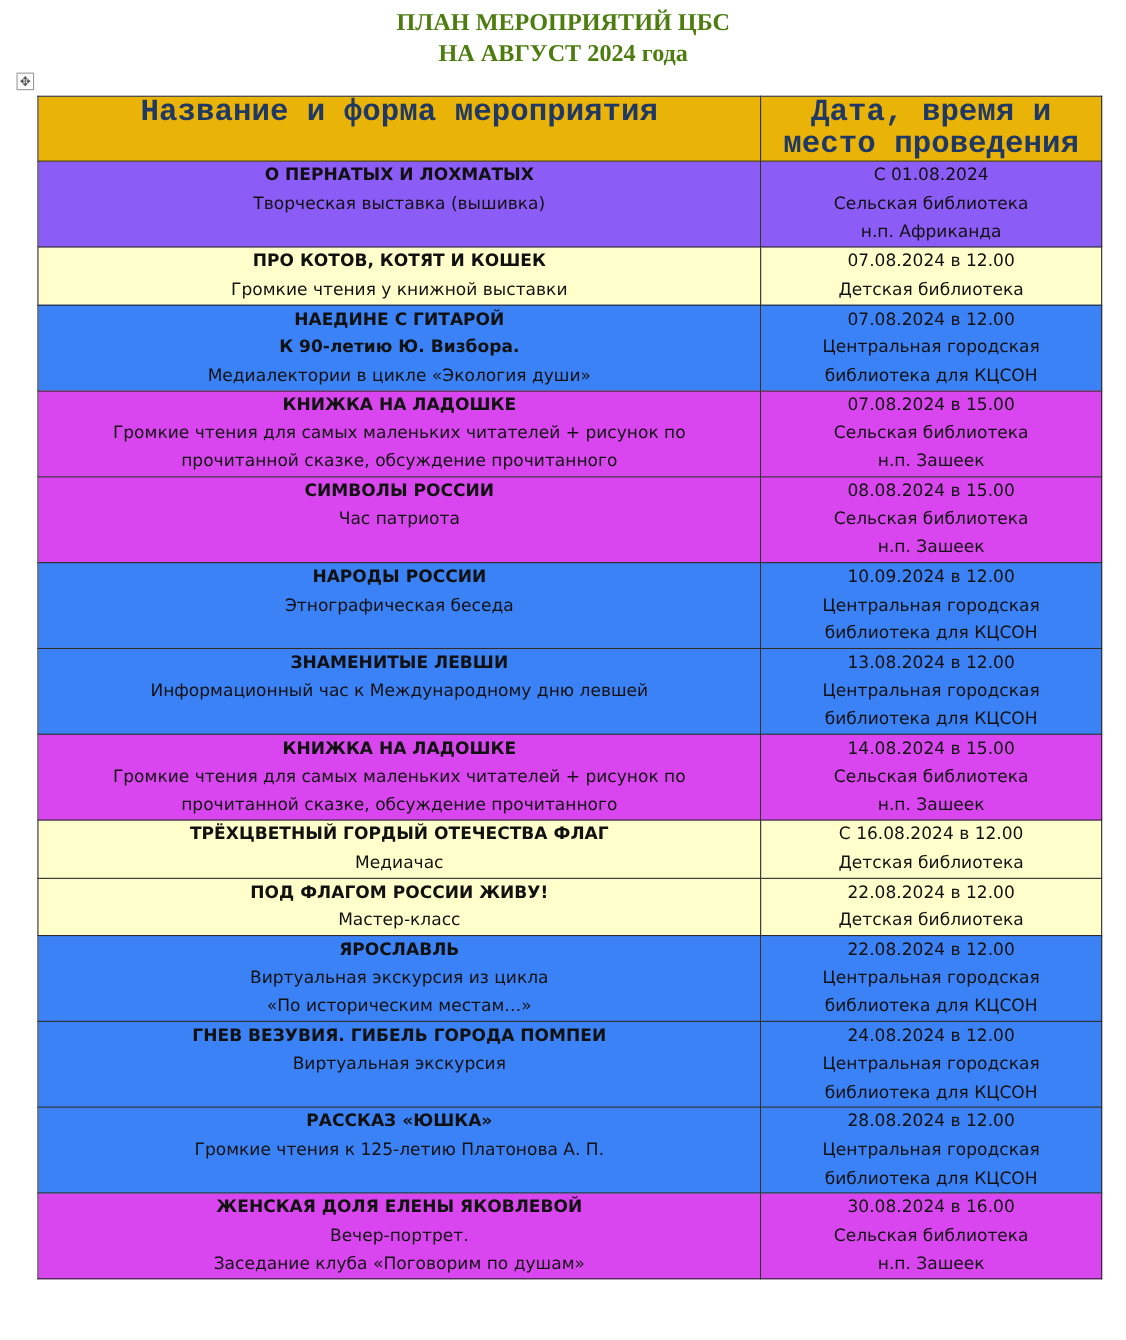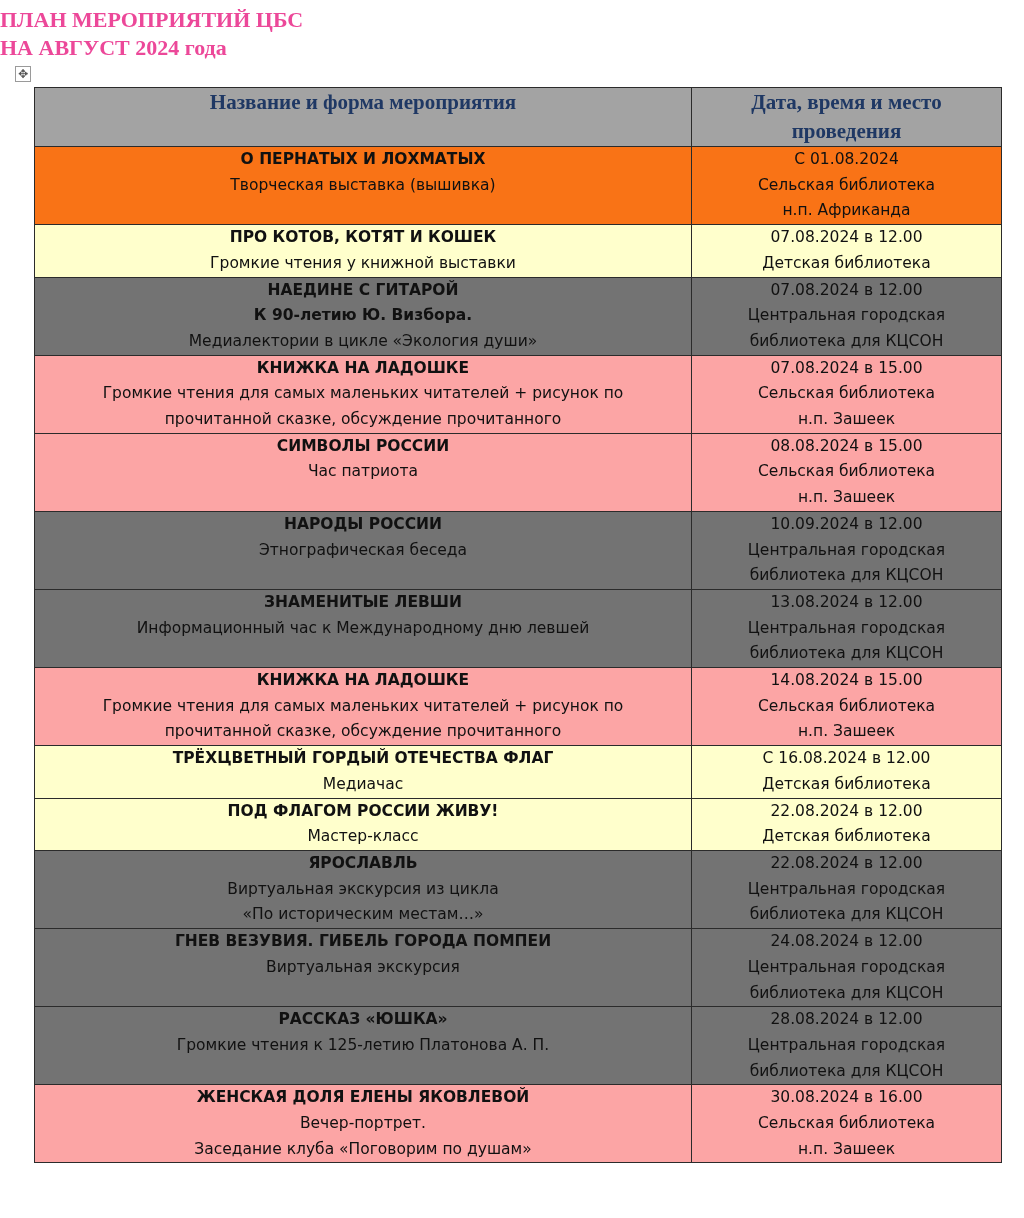--- a/index.html
+++ b/index.html
@@ -1,48 +1,48 @@
 <!DOCTYPE html>
 <html><head>
 <meta charset="utf-8">
 <style>
   html, body { margin: 0; padding: 0; background: #ffffff; }
   body { width: 1024px; height: 1218px; position: relative; overflow: hidden; }
   .title {
-    position: absolute; left: 0; top: 6px; width: 1024px; text-align: left;
-    font-family: "Liberation Serif", serif; font-weight: bold; color: #ec4899;
+    position: absolute; left: 0; top: 6px; width: 1024px; text-align: center;
+    font-family: "Liberation Serif", serif; font-weight: bold; color: #4d7c0f;
     font-size: 22px; line-height: 28px;
   }
   .move-handle {
     position: absolute; left: 15px; top: 66px; width: 16px; height: 16px;
     border: 1px solid #9a9a9a; background: #fff; box-sizing: border-box;
     font-family: "DejaVu Sans", sans-serif; font-size: 12px; line-height: 14px;
     text-align: center; color: #555;
   }
   table.plan {
     position: absolute; left: 34px; top: 87px; width: 967px;
     border-collapse: collapse; table-layout: fixed;
   }
   table.plan td, table.plan th {
     border: 1.5px solid #2b2b2b; text-align: center; vertical-align: top; padding: 0 4px;
   }
   th {
-    font-family: Liberation Serif, serif; font-weight: bold; color: #1f3864;
-    font-size: 21px; line-height: 29px; background: #a3a3a3; height: 56px;
+    font-family: Liberation Mono, monospace; font-weight: bold; color: #1f3864;
+    font-size: 28px; line-height: 29px; background: #eab308; height: 56px;
   }
   td {
     font-family: "DejaVu Sans", sans-serif; font-size: 15.5px; line-height: 25.7px; color: #111;
   }
   td .name { font-weight: bold; display: block; }
   td .line { display: block; }
   td.evt { vertical-align: middle; }
-  .c-blue { background: #f97316; margin-left: 47px; }
+  .c-blue { background: #8b5cf6; margin-left: 47px; }
   .c-yellow { background: #ffffcc; margin-top: 38px; }
-  .c-grey { background: #737373; }
-  .c-pink { background: #fca5a5; margin-left: 38px; }
+  .c-grey { background: #3b82f6; }
+  .c-pink { background: #d946ef; margin-left: 38px; }
   col.c1 { width: 657px; }
   col.c2 { width: 310px; }
 </style>
 </head>
 <body>
 
 <div class="title">
   <div>ПЛАН МЕРОПРИЯТИЙ ЦБС</div>
   <div>НА АВГУСТ 2024 года</div>
 </div>

